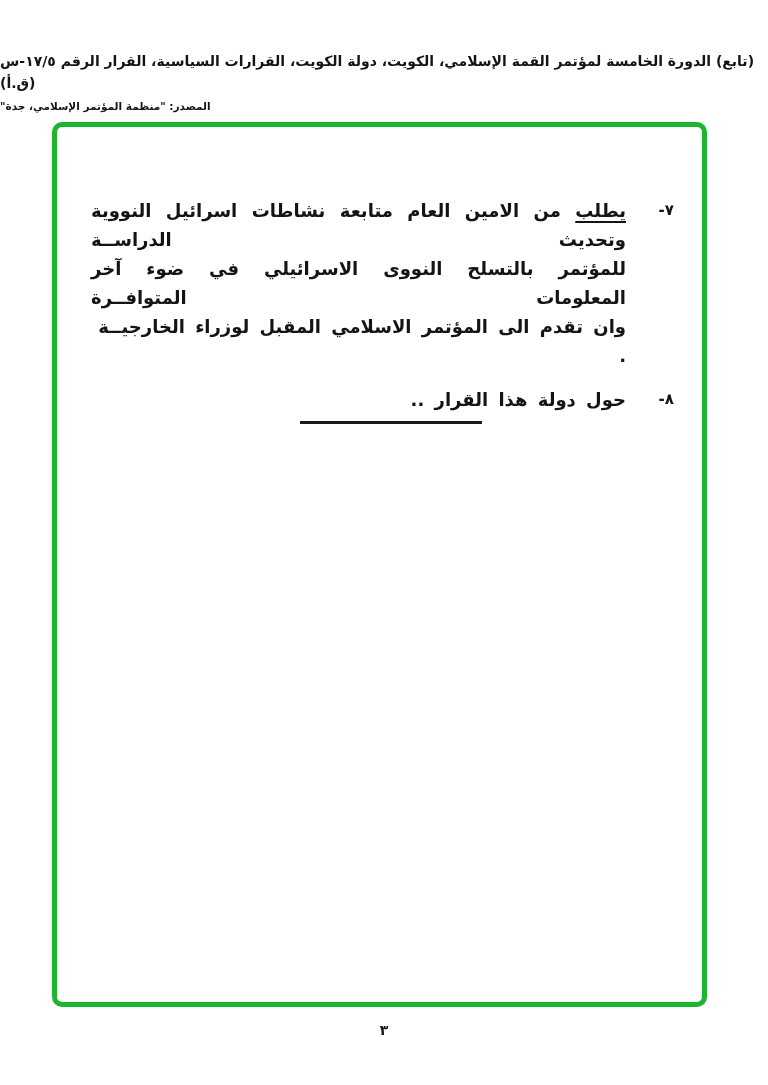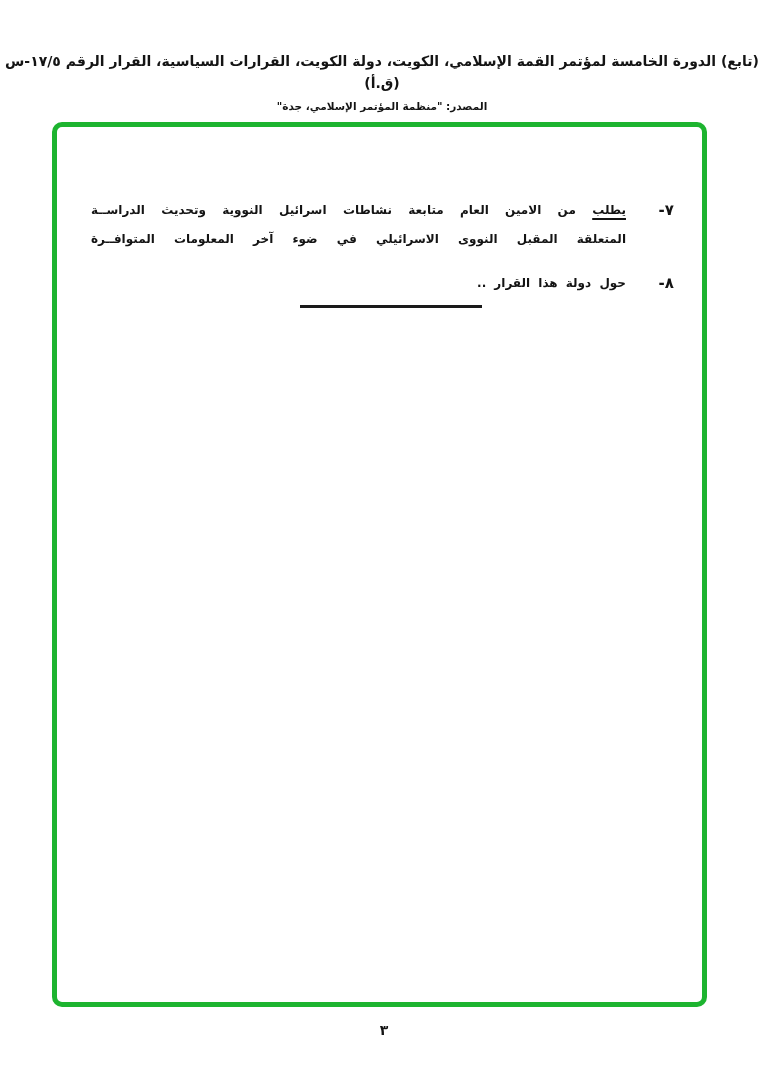--- a/index.html
+++ b/index.html
@@ -1,42 +1,42 @@
 <!DOCTYPE html>
 <html lang="ar" style="--green: #1db42f;"><head>
 <meta charset="utf-8">
 <style>
   html,body{margin:0;padding:0;background:#ffffff;}
   .page{
     position:relative;width:768px;height:1085px;background:#ffffff;overflow:hidden;
     font-family:"DejaVu Sans",sans-serif;color:#141414;
   }
   
-  .hdr{position:absolute;top:50px;left:0;right:4px;text-align:center;direction:rtl;}
+  .hdr{position:absolute;top:50px;left:0;right:4px;text-align:left;direction:rtl;}
   .hdr-l1{font-size:14px;font-weight:bold;letter-spacing:0;line-height:22px;}
   .hdr-l2{font-size:10.5px;font-weight:bold;margin-top:6px;}
   
   .frame{
     position:absolute;left:52px;top:122px;width:645px;height:875px;
     border:5px solid var(--green,#1db42f);border-radius:10px;background:#ffffff;
   }
   
   .doc{
     position:absolute;left:0;top:0;right:0;direction:rtl;
     padding:69px 28px 0 34px;
   }
   .item{display:flex;direction:rtl;}
   .item-8{margin-top:15px;}
   .num{
     width:48px;flex:0 0 48px;font-size:15px;font-weight:bold;line-height:29px;
     text-align:right;
   }
   .txt{flex:1 1 auto;min-width:0;}
   .line{
-    direction:rtl;font-size:12px;font-weight:bold;line-height:29px;
+    direction:rtl;font-size:18px;font-weight:bold;line-height:29px;
     text-align:right;word-spacing:4px;
   }
   .line.just{text-align:justify;text-align-last:justify;}
   .u{text-decoration:underline;text-underline-offset:4px;text-decoration-thickness:1.5px;}
   
   .rule{
     margin:7px auto 0;width:182px;height:2.5px;background:#1a1a1a;border:0;
     transform:translateX(8px);
   }
   
@@ -55,21 +55,22 @@
     <div class="hdr-l2">المصدر:  "منظمة المؤتمر الإسلامي، جدة"</div>
   </div>
 
   <div class="frame">
     <div class="doc">
 
       <div class="item item-7">
         <div class="num">٧-</div>
         <div class="txt">
           <div class="line just"><span class="u">يطلب</span><span> من  الامين العام  متابعة  نشاطات اسرائيل  النووية  وتحديث الدراســة</span></div>
-          <div class="line just">المتعلقة  المقبل  النووى  الاسرائيلي في ضوء  آخر  المعلومات  المتوافــرة</div>
+          <div class="line just">للمؤتمر  بالتسلح  النووى  الاسرائيلي في ضوء  آخر  المعلومات  المتوافــرة</div>
+          <div class="line">وان  تقدم  الى  المؤتمر  الاسلامي  المقبل  لوزراء  الخارجيــة .</div>
         </div>
       </div>
 
       <div class="item item-8">
         <div class="num">٨-</div>
         <div class="txt">
           <div class="line">حول  دولة  هذا  القرار ..</div>
         </div>
       </div>
 

